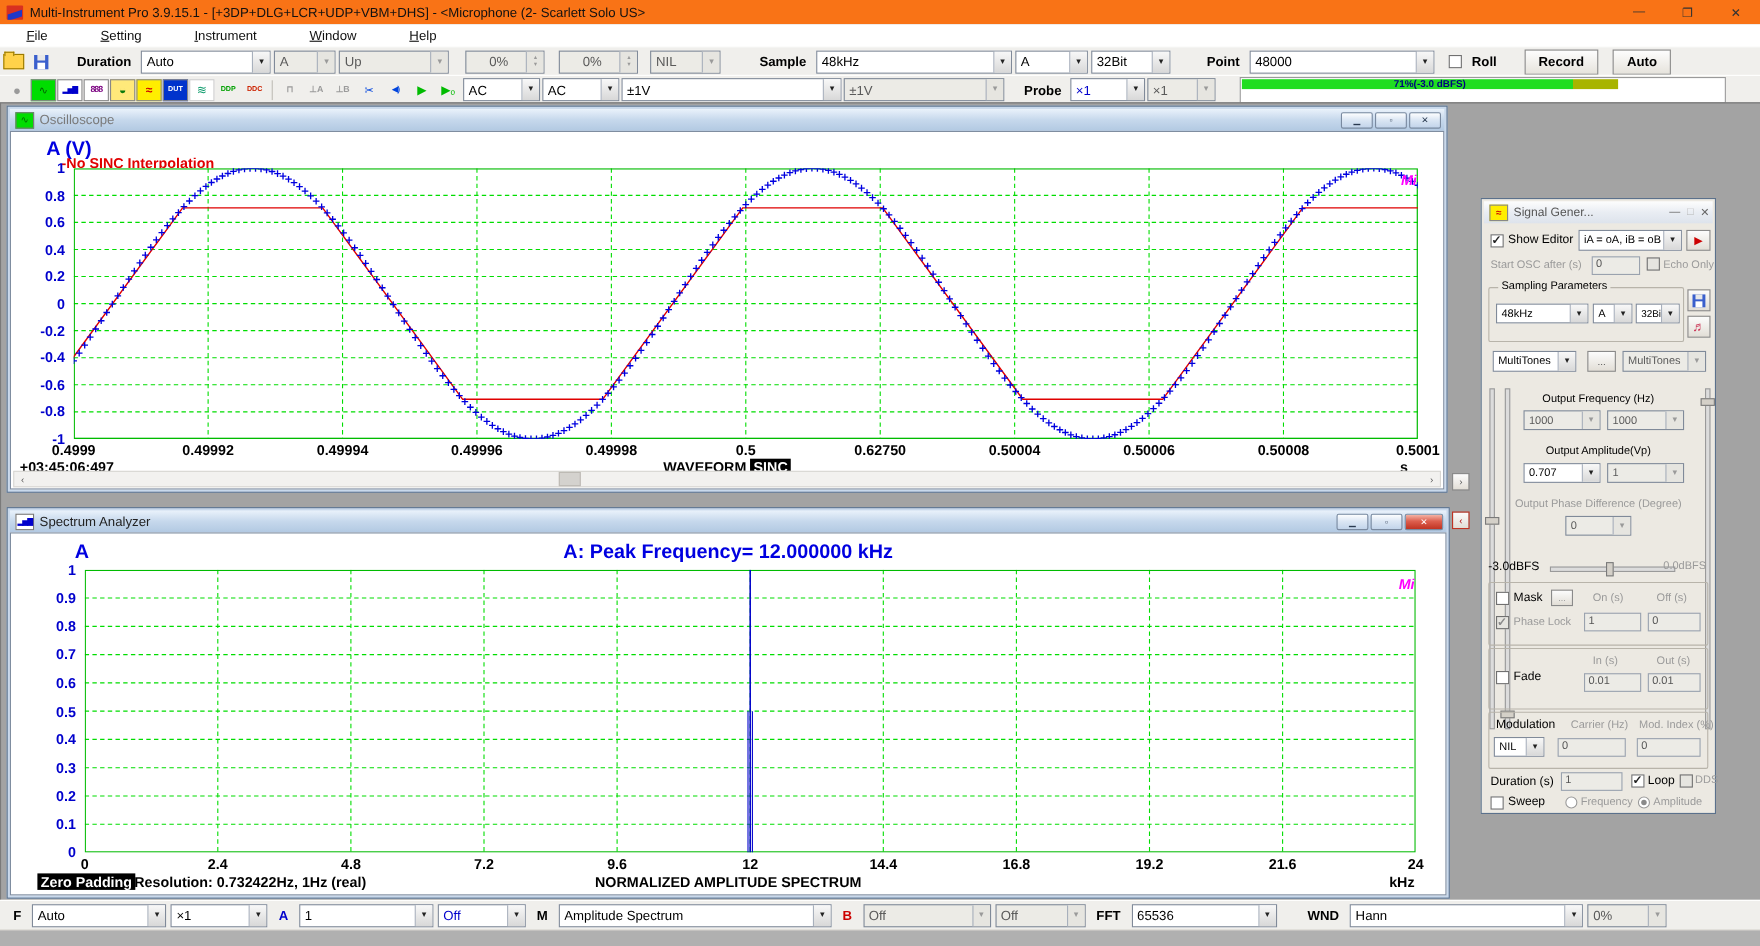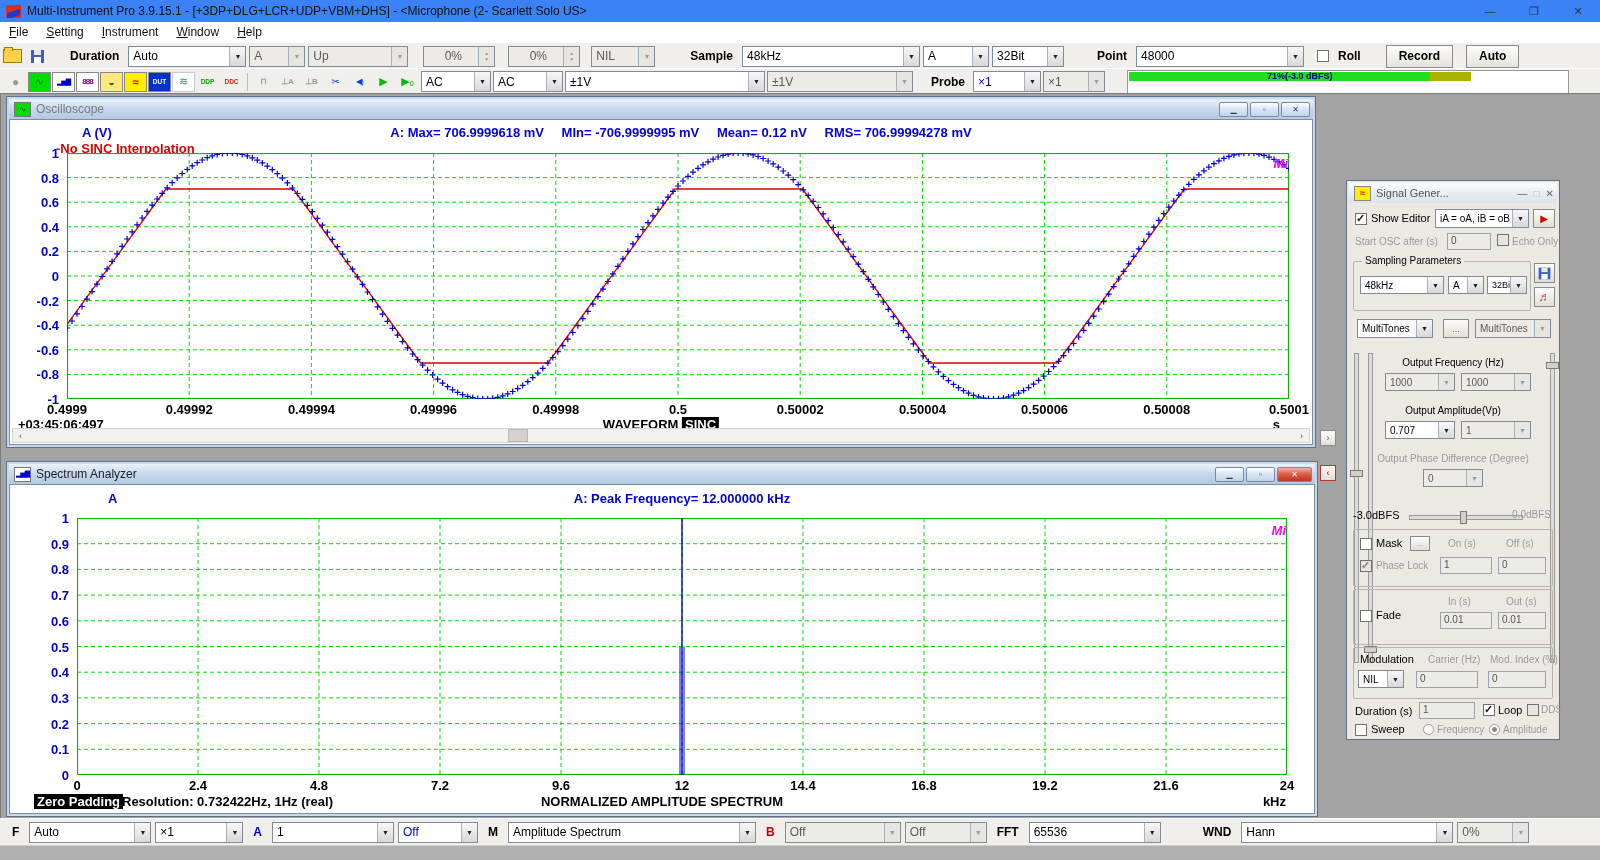--- a/index.html
+++ b/index.html
@@ -1,25 +1,25 @@
 <!DOCTYPE html>
 <html><head>
 <meta charset="utf-8">
 <style>
   html,body{margin:0;padding:0;width:1600px;height:860px;overflow:hidden;
     font-family:"Liberation Sans",sans-serif;background:#a3a3a3;}
   .abs{position:absolute;}
   
-  #titlebar{left:0;top:0;width:1600px;height:22px;background:#3b82f6;display:flex;align-items:center;font-size:12px;color:#111;}
+  #titlebar{left:0;top:0;width:1600px;height:22px;background:#f97316;display:flex;align-items:center;font-size:12px;color:#111;}
   #appicon{width:15px;height:13px;margin:0 6px 0 6px;background:#d83020;position:relative;overflow:hidden;border-radius:1px;}
   #appicon:before{content:"";position:absolute;left:1px;top:6px;width:13px;height:6px;background:#2038c8;transform:skewY(-18deg);}
   .wcap{margin-left:auto;display:flex;}
   .wcap span{width:44px;text-align:center;font-size:11px;color:#333;}
   #menubar{left:0;top:22px;width:1600px;height:20px;background:#fff;border-bottom:1px solid #e0e0e0;display:flex;align-items:center;font-size:12px;color:#111;}
-  #menubar .mi{padding:0 9px;}
+  #menubar .mi{padding:0 24px;}
   .bar{background:#f0efec;border-top:1px solid #fff;border-bottom:1px solid #d2cfc8;display:flex;align-items:center;}
   #tb1{left:0;top:42px;width:1600px;height:26px;gap:3px;}
   #tb2{left:0;top:68px;width:1600px;height:25px;gap:2px;}
   .blbl{font-weight:bold;font-size:12px;color:#000;padding:0 6px;white-space:nowrap;}
   .combo{display:inline-flex;align-items:center;height:21px;background:#fff;border:1px solid #808a99;font-size:12px;color:#000;box-sizing:border-box;padding-left:4px;flex:none;}
   .combo .cv{flex:1;white-space:nowrap;overflow:hidden;}
   .combo .ca{width:15px;align-self:stretch;background:linear-gradient(#f8f8f8,#d8d8d8);border-left:1px solid #a8b0bc;display:flex;align-items:center;justify-content:center;font-size:7px;color:#222;}
   .combo.dis{background:#ecebe6;color:#5a5a5a;}
   .combo.dis .ca{color:#9a9a9a;background:#e6e5e0;}
   .combo.blue .cv{color:#0000cc;}
@@ -60,21 +60,21 @@
   #metertext{position:absolute;top:-1px;width:100%;text-align:center;font-size:9px;font-weight:bold;color:#000080;}
   
   #mdi{left:0;top:93px;width:1600px;height:725px;background:#a3a3a3;box-shadow:inset 1px 1px 0 #7a7a7a;}
   .win{position:absolute;background:#c9d9ec;border:1px solid #5b718c;box-sizing:border-box;}
   .wtitle{position:absolute;left:2px;right:2px;top:2px;height:20px;background:linear-gradient(#eaf2fb,#c6d8ec 50%,#b2c9e2);display:flex;align-items:center;font-size:12px;}
   .wticon{width:15px;height:13px;margin:0 5px;display:flex;align-items:center;justify-content:center;font-size:9px;flex:none;}
   .wbtns{margin-left:auto;display:flex;gap:2px;padding-right:3px;}
   .wbtn{width:29px;height:15px;border:1px solid #7a8aa0;border-radius:2px;background:linear-gradient(#fdfefe,#dce7f4 45%,#c2d4ea);display:flex;align-items:center;justify-content:center;font-size:8px;color:#2a3a50;box-sizing:border-box;}
   .wbtn.red{background:linear-gradient(#f4b4a6,#dd5f4e 45%,#c03322);color:#fff;width:35px;}
   .wbody{position:absolute;left:2px;right:2px;top:22px;bottom:2px;background:#fff;border:1px solid #7f8da0;overflow:hidden;}
-  .statrow{position:absolute;left:0;right:0;font-weight:bold;font-size:13px;color:#0000e0;white-space:nowrap;margin-left:40px;}
+  .statrow{position:absolute;left:0;right:0;font-weight:bold;font-size:18px;color:#0000e0;white-space:nowrap;}
   .statc{text-align:center;}
   .redlab{position:absolute;font-weight:bold;font-size:13px;color:#e00000;}
   .wm{position:absolute;font-weight:bold;font-style:italic;font-size:13px;color:#ff00ff;}
   .plot{position:absolute;background:#fff;}
   .xt{position:absolute;transform:translateX(-50%);font-weight:bold;font-size:13px;color:#000;white-space:nowrap;}
   .yt{position:absolute;transform:translateY(-50%);right:4px;font-weight:bold;font-size:13px;color:#0000cc;}
   .ytwrap{position:absolute;}
   .footrow{position:absolute;left:0;right:0;font-weight:bold;font-size:13px;color:#000;}
   .badge{background:#000;color:#fff;padding:0 3px;}
   .sbar{position:absolute;height:15px;background:#f2f1ef;border:1px solid #d8d6d2;display:flex;align-items:center;box-sizing:border-box;}
@@ -239,26 +239,20 @@
       <span class="wticon" style="background:#00dd00;color:#006600;border:1px solid #777">∿</span>
       <span style="color:#7a7a7a">Oscilloscope</span>
       <span class="wbtns">
         <span class="wbtn">▁</span>
         <span class="wbtn">▫</span>
         <span class="wbtn">✕</span>
       </span>
     </div>
     <div class="wbody">
       <div class="statrow" style="top:5px;left:32px">A (V)</div>
-      <div class="statrow statc" style="top:5px">
-        <span>A: Max=</span> <span style="margin-right:14px">706.9999618 mV</span>
-        <span>MIn=</span> <span style="margin-right:14px">-706.9999995 mV</span>
-        <span>Mean=</span> <span style="margin-right:14px">0.12  nV</span>
-        <span>RMS=</span> <span>706.99994278 mV</span>
-      </div>
       <div class="redlab" style="top:21px;left:46px">-No SINC Interpolation</div>
       <div class="ytwrap" id="osc-yt" style="left:0;top:33px;width:53px;height:246px">
           <div class="yt" style="top: 0px;">1</div>
           <div class="yt" style="top: 24.6px;">0.8</div>
           <div class="yt" style="top: 49.2px;">0.6</div>
           <div class="yt" style="top: 73.8px;">0.4</div>
           <div class="yt" style="top: 98.4px;">0.2</div>
           <div class="yt" style="top: 123px;">0</div>
           <div class="yt" style="top: 147.6px;">-0.2</div>
           <div class="yt" style="top: 172.2px;">-0.4</div>
@@ -290,21 +284,21 @@
             <path d="M-3.0 175.0H3.0M0.0 172.0V178.0M2.0 168.0H8.0M5.0 165.0V171.0M7.0 160.8H13.0M10.0 157.8V163.8M12.0 153.5H18.0M15.0 150.5V156.5M17.0 146.1H23.0M20.0 143.1V149.1M22.0 138.6H28.0M25.0 135.6V141.6M27.0 131.1H33.0M30.0 128.1V134.1M32.1 123.5H38.1M35.1 120.5V126.5M37.1 115.9H43.1M40.1 112.9V118.9M42.1 108.3H48.1M45.1 105.3V111.3M47.1 100.8H53.1M50.1 97.8V103.8M52.1 93.3H58.1M55.1 90.3V96.3M57.1 86.0H63.1M60.1 83.0V89.0M62.1 78.9H68.1M65.1 75.9V81.9M67.1 71.8H73.1M70.1 68.8V74.8M72.1 65.0H78.1M75.1 62.0V68.0M77.1 58.4H83.1M80.1 55.4V61.4M82.1 52.1H88.1M85.1 49.1V55.1M87.1 46.0H93.1M90.1 43.0V49.0M92.2 40.3H98.2M95.2 37.3V43.3M97.2 34.8H103.2M100.2 31.8V37.8M102.2 29.7H108.2M105.2 26.7V32.7M107.2 24.9H113.2M110.2 21.9V27.9M112.2 20.5H118.2M115.2 17.5V23.5M117.2 16.5H123.2M120.2 13.5V19.5M122.2 12.9H128.2M125.2 9.9V15.9M127.2 9.7H133.2M130.2 6.7V12.7M132.2 7.0H138.2M135.2 4.0V10.0M137.2 4.7H143.2M140.2 1.7V7.7M142.2 2.8H148.2M145.2 -0.2V5.8M147.2 1.4H153.2M150.2 -1.6V4.4M152.3 0.5H158.3M155.3 -2.5V3.5M157.3 0.1H163.3M160.3 -2.9V3.1M162.3 0.1H168.3M165.3 -2.9V3.1M167.3 0.5H173.3M170.3 -2.5V3.5M172.3 1.5H178.3M175.3 -1.5V4.5M177.3 2.9H183.3M180.3 -0.1V5.9M182.3 4.8H188.3M185.3 1.8V7.8M187.3 7.1H193.3M190.3 4.1V10.1M192.3 9.9H198.3M195.3 6.9V12.9M197.3 13.1H203.3M200.3 10.1V16.1M202.3 16.7H208.3M205.3 13.7V19.7M207.3 20.7H213.3M210.3 17.7V23.7M212.4 25.1H218.4M215.4 22.1V28.1M217.4 29.9H223.4M220.4 26.9V32.9M222.4 35.0H228.4M225.4 32.0V38.0M227.4 40.5H233.4M230.4 37.5V43.5M232.4 46.3H238.4M235.4 43.3V49.3M237.4 52.4H243.4M240.4 49.4V55.4M242.4 58.7H248.4M245.4 55.7V61.7M247.4 65.3H253.4M250.4 62.3V68.3M252.4 72.2H258.4M255.4 69.2V75.2M257.4 79.2H263.4M260.4 76.2V82.2M262.4 86.4H268.4M265.4 83.4V89.4M267.4 93.7H273.4M270.4 90.7V96.7M272.5 101.1H278.5M275.5 98.1V104.1M277.5 108.6H283.5M280.5 105.6V111.6M282.5 116.2H288.5M285.5 113.2V119.2M287.5 123.8H293.5M290.5 120.8V126.8M292.5 131.4H298.5M295.5 128.4V134.4M297.5 139.0H303.5M300.5 136.0V142.0M302.5 146.5H308.5M305.5 143.5V149.5M307.5 153.9H313.5M310.5 150.9V156.9M312.5 161.2H318.5M315.5 158.2V164.2M317.5 168.3H323.5M320.5 165.3V171.3M322.5 175.3H328.5M325.5 172.3V178.3M327.5 182.1H333.5M330.5 179.1V185.1M332.5 188.6H338.5M335.5 185.6V191.6M337.6 194.9H343.6M340.6 191.9V197.9M342.6 201.0H348.6M345.6 198.0V204.0M347.6 206.7H353.6M350.6 203.7V209.7M352.6 212.1H358.6M355.6 209.1V215.1M357.6 217.2H363.6M360.6 214.2V220.2M362.6 221.9H368.6M365.6 218.9V224.9M367.6 226.2H373.6M370.6 223.2V229.2M372.6 230.1H378.6M375.6 227.1V233.1M377.6 233.7H383.6M380.6 230.7V236.7M382.6 236.8H388.6M385.6 233.8V239.8M387.6 239.4H393.6M390.6 236.4V242.4M392.6 241.7H398.6M395.6 238.7V244.7M397.7 243.4H403.7M400.7 240.4V246.4M402.7 244.7H408.7M405.7 241.7V247.7M407.7 245.6H413.7M410.7 242.6V248.6M412.7 246.0H418.7M415.7 243.0V249.0M417.7 245.9H423.7M420.7 242.9V248.9M422.7 245.3H428.7M425.7 242.3V248.3M427.7 244.3H433.7M430.7 241.3V247.3M432.7 242.8H438.7M435.7 239.8V245.8M437.7 240.9H443.7M440.7 237.9V243.9M442.7 238.5H448.7M445.7 235.5V241.5M447.7 235.6H453.7M450.7 232.6V238.6M452.7 232.4H458.7M455.7 229.4V235.4M457.8 228.7H463.8M460.8 225.7V231.7M462.8 224.6H468.8M465.8 221.6V227.6M467.8 220.1H473.8M470.8 217.1V223.1M472.8 215.3H478.8M475.8 212.3V218.3M477.8 210.1H483.8M480.8 207.1V213.1M482.8 204.5H488.8M485.8 201.5V207.5M487.8 198.7H493.8M490.8 195.7V201.7M492.8 192.6H498.8M495.8 189.6V195.6M497.8 186.2H503.8M500.8 183.2V189.2M502.8 179.5H508.8M505.8 176.5V182.5M507.8 172.7H513.8M510.8 169.7V175.7M512.8 165.6H518.8M515.8 162.6V168.6M517.9 158.4H523.9M520.9 155.4V161.4M522.9 151.1H528.9M525.9 148.1V154.1M527.9 143.6H533.9M530.9 140.6V146.6M532.9 136.1H538.9M535.9 133.1V139.1M537.9 128.5H543.9M540.9 125.5V131.5M542.9 120.9H548.9M545.9 117.9V123.9M547.9 113.3H553.9M550.9 110.3V116.3M552.9 105.8H558.9M555.9 102.8V108.8M557.9 98.3H563.9M560.9 95.3V101.3M562.9 90.9H568.9M565.9 87.9V93.9M567.9 83.6H573.9M570.9 80.6V86.6M572.9 76.5H578.9M575.9 73.5V79.5M578.0 69.6H584.0M581.0 66.6V72.6M583.0 62.8H589.0M586.0 59.8V65.8M588.0 56.3H594.0M591.0 53.3V59.3M593.0 50.0H599.0M596.0 47.0V53.0M598.0 44.1H604.0M601.0 41.1V47.1M603.0 38.4H609.0M606.0 35.4V41.4M608.0 33.0H614.0M611.0 30.0V36.0M613.0 28.0H619.0M616.0 25.0V31.0M618.0 23.4H624.0M621.0 20.4V26.4M623.0 19.1H629.0M626.0 16.1V22.1M628.0 15.3H634.0M631.0 12.3V18.3M633.0 11.8H639.0M636.0 8.8V14.8M638.0 8.8H644.0M641.0 5.8V11.8M643.1 6.2H649.1M646.1 3.2V9.2M648.1 4.0H654.1M651.1 1.0V7.0M653.1 2.3H659.1M656.1 -0.7V5.3M658.1 1.1H664.1M661.1 -1.9V4.1M663.1 0.3H669.1M666.1 -2.7V3.3M668.1 0.0H674.1M671.1 -3.0V3.0M673.1 0.2H679.1M676.1 -2.8V3.2M678.1 0.8H684.1M681.1 -2.2V3.8M683.1 1.9H689.1M686.1 -1.1V4.9M688.1 3.5H694.1M691.1 0.5V6.5M693.1 5.5H699.1M696.1 2.5V8.5M698.1 8.0H704.1M701.1 5.0V11.0M703.2 10.9H709.2M706.2 7.9V13.9M708.2 14.2H714.2M711.2 11.2V17.2M713.2 18.0H719.2M716.2 15.0V21.0M718.2 22.1H724.2M721.2 19.1V25.1M723.2 26.7H729.2M726.2 23.7V29.7M728.2 31.6H734.2M731.2 28.6V34.6M733.2 36.8H739.2M736.2 33.8V39.8M738.2 42.4H744.2M741.2 39.4V45.4M743.2 48.3H749.2M746.2 45.3V51.3M748.2 54.5H754.2M751.2 51.5V57.5M753.2 60.9H759.2M756.2 57.9V63.9M758.2 67.6H764.2M761.2 64.6V70.6M763.3 74.5H769.3M766.3 71.5V77.5M768.3 81.6H774.3M771.3 78.6V84.6M773.3 88.8H779.3M776.3 85.8V91.8M778.3 96.2H784.3M781.3 93.2V99.2M783.3 103.6H789.3M786.3 100.6V106.6M788.3 111.2H794.3M791.3 108.2V114.2M793.3 118.7H799.3M796.3 115.7V121.7M798.3 126.3H804.3M801.3 123.3V129.3M803.3 133.9H809.3M806.3 130.9V136.9M808.3 141.5H814.3M811.3 138.5V144.5M813.3 149.0H819.3M816.3 146.0V152.0M818.3 156.3H824.3M821.3 153.3V159.3M823.4 163.6H829.4M826.4 160.6V166.6M828.4 170.7H834.4M831.4 167.7V173.7M833.4 177.6H839.4M836.4 174.6V180.6M838.4 184.3H844.4M841.4 181.3V187.3M843.4 190.8H849.4M846.4 187.8V193.8M848.4 197.0H854.4M851.4 194.0V200.0M853.4 202.9H859.4M856.4 199.9V205.9M858.4 208.5H864.4M861.4 205.5V211.5M863.4 213.8H869.4M866.4 210.8V216.8M868.4 218.8H874.4M871.4 215.8V221.8M873.4 223.4H879.4M876.4 220.4V226.4M878.4 227.6H884.4M881.4 224.6V230.6M883.5 231.4H889.5M886.5 228.4V234.4M888.5 234.7H894.5M891.5 231.7V237.7M893.5 237.7H899.5M896.5 234.7V240.7M898.5 240.2H904.5M901.5 237.2V243.2M903.5 242.3H909.5M906.5 239.3V245.3M908.5 243.9H914.5M911.5 240.9V246.9M913.5 245.1H919.5M916.5 242.1V248.1M918.5 245.8H924.5M921.5 242.8V248.8M923.5 246.0H929.5M926.5 243.0V249.0M928.5 245.8H934.5M931.5 242.8V248.8M933.5 245.0H939.5M936.5 242.0V248.0M938.5 243.9H944.5M941.5 240.9V246.9M943.5 242.2H949.5M946.5 239.2V245.2M948.6 240.1H954.6M951.6 237.1V243.1M953.6 237.6H959.6M956.6 234.6V240.6M958.6 234.6H964.6M961.6 231.6V237.6M963.6 231.2H969.6M966.6 228.2V234.2M968.6 227.4H974.6M971.6 224.4V230.4M973.6 223.1H979.6M976.6 220.1V226.1M978.6 218.5H984.6M981.6 215.5V221.5M983.6 213.6H989.6M986.6 210.6V216.6M988.6 208.3H994.6M991.6 205.3V211.3M993.6 202.6H999.6M996.6 199.6V205.6M998.6 196.7H1004.6M1001.6 193.7V199.7M1003.6 190.5H1009.6M1006.6 187.5V193.5M1008.7 184.0H1014.7M1011.7 181.0V187.0M1013.7 177.3H1019.7M1016.7 174.3V180.3M1018.7 170.3H1024.7M1021.7 167.3V173.3M1023.7 163.2H1029.7M1026.7 160.2V166.2M1028.7 156.0H1034.7M1031.7 153.0V159.0M1033.7 148.6H1039.7M1036.7 145.6V151.6M1038.7 141.1H1044.7M1041.7 138.1V144.1M1043.7 133.6H1049.7M1046.7 130.6V136.6M1048.7 126.0H1054.7M1051.7 123.0V129.0M1053.7 118.4H1059.7M1056.7 115.4V121.4M1058.7 110.8H1064.7M1061.7 107.8V113.8M1063.7 103.3H1069.7M1066.7 100.3V106.3M1068.8 95.8H1074.8M1071.8 92.8V98.8M1073.8 88.5H1079.8M1076.8 85.5V91.5M1078.8 81.2H1084.8M1081.8 78.2V84.2M1083.8 74.2H1089.8M1086.8 71.2V77.2M1088.8 67.3H1094.8M1091.8 64.3V70.3M1093.8 60.6H1099.8M1096.8 57.6V63.6M1098.8 54.2H1104.8M1101.8 51.2V57.2M1103.8 48.0H1109.8M1106.8 45.0V51.0M1108.8 42.1H1114.8M1111.8 39.1V45.1M1113.8 36.6H1119.8M1116.8 33.6V39.6M1118.8 31.3H1124.8M1121.8 28.3V34.3M1123.8 26.4H1129.8M1126.8 23.4V29.4M1128.9 21.9H1134.9M1131.9 18.9V24.9M1133.9 17.8H1139.9M1136.9 14.8V20.8M1138.9 14.1H1144.9M1141.9 11.1V17.1M1143.9 10.7H1149.9M1146.9 7.7V13.7M1148.9 7.8H1154.9M1151.9 4.8V10.8M1153.9 5.4H1159.9M1156.9 2.4V8.4M1158.9 3.4H1164.9M1161.9 0.4V6.4M1163.9 1.9H1169.9M1166.9 -1.1V4.9M1168.9 0.8H1174.9M1171.9 -2.2V3.8M1173.9 0.2H1179.9M1176.9 -2.8V3.2M1178.9 0.0H1184.9M1181.9 -3.0V3.0M1183.9 0.3H1189.9M1186.9 -2.7V3.3M1189.0 1.1H1195.0M1192.0 -1.9V4.1M1194.0 2.4H1200.0M1197.0 -0.6V5.4M1199.0 4.1H1205.0M1202.0 1.1V7.1M1204.0 6.3H1210.0M1207.0 3.3V9.3M1209.0 8.9H1215.0M1212.0 5.9V11.9M1214.0 11.9H1220.0M1217.0 8.9V14.9M1219.0 15.4H1225.0M1222.0 12.4V18.4" fill="none" stroke="#0000e0" stroke-width="1.2"></path>
           </svg></div>
       <div class="wm" style="top:36px;right:24px">Mi</div>
       <div id="osc-xt" style="position:absolute;left:57px;top:282px;width:1222px;height:15px">
           <div class="xt" style="left: 0px;">0.4999</div>
           <div class="xt" style="left: 122.2px;">0.49992</div>
           <div class="xt" style="left: 244.4px;">0.49994</div>
           <div class="xt" style="left: 366.6px;">0.49996</div>
           <div class="xt" style="left: 488.8px;">0.49998</div>
           <div class="xt" style="left: 611px;">0.5</div>
-          <div class="xt" style="left: 733.2px;">0.50002</div>
+          <div class="xt" style="left: 733.2px;">0.62750</div>
           <div class="xt" style="left: 855.4px;">0.50004</div>
           <div class="xt" style="left: 977.6px;">0.50006</div>
           <div class="xt" style="left: 1099.8px;">0.50008</div>
           <div class="xt" style="left: 1222px;">0.5001</div>
         </div>
       <div class="footrow" style="top:297px">
         <span style="position:absolute;left:8px">+03:45:06:497</span>
         <span style="position:absolute;left:50%;transform:translateX(-50%)"><span>WAVEFORM</span> <span class="badge">SINC</span></span>
         <span style="position:absolute;right:32px">s</span>
       </div>
@@ -554,21 +548,21 @@
     </span>
   <span class="combo dis" style="width:82px">
       <span class="cv">Off</span>
       <span class="ca">▼</span>
     </span>
   <span class="blbl">FFT</span>
   <span class="combo" style="width:132px">
       <span class="cv">65536</span>
       <span class="ca">▼</span>
     </span>
-  <span class="blbl" style="margin-left:32px">WND</span>
+  <span class="blbl" style="margin-left:18px">WND</span>
   <span class="combo" style="width:212px">
       <span class="cv">Hann</span>
       <span class="ca">▼</span>
     </span>
   <span class="combo dis" style="width:72px">
       <span class="cv">0%</span>
       <span class="ca">▼</span>
     </span>
 </div>
 <div id="bstrip" class="abs"></div>

